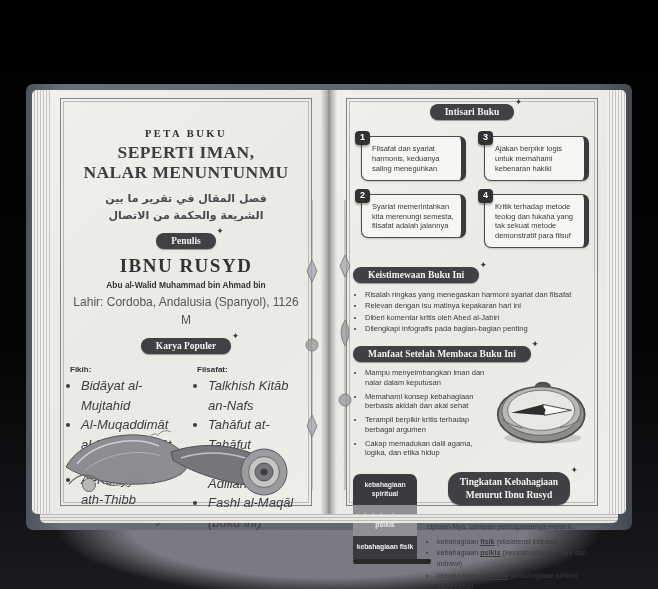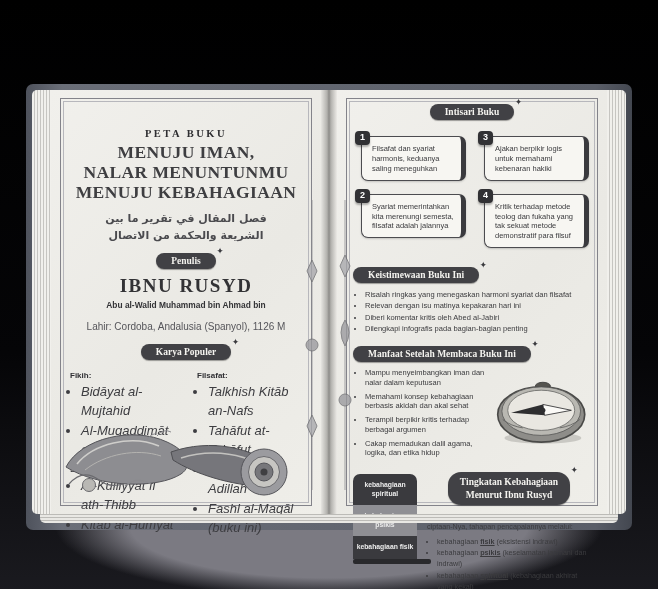--- a/index.html
+++ b/index.html
@@ -34,21 +34,21 @@
   .kicker{margin-top:24px;font-family:"Liberation Serif",serif;font-weight:bold;
           font-size:10.5px;letter-spacing:2.5px;color:#2e2e31;}
   .title{margin-top:4px;font-family:"Liberation Serif",serif;font-weight:bold;
          font-size:17.5px;line-height:1.14;letter-spacing:.4px;color:#3e3e41;}
   .arabic{margin-top:7px;font-family:"DejaVu Sans",sans-serif;font-weight:bold;
           font-size:11px;line-height:1.55;color:#4a4a4e;}
   .p-author{margin-top:9px;}
   .author-name{margin-top:6px;font-family:"Liberation Serif",serif;font-weight:bold;
                font-size:19px;letter-spacing:1.5px;color:#323235;}
   .fullname{margin-top:3px;font-size:8.4px;font-weight:bold;line-height:1.35;color:#333336;}
-  .dates{margin-top:9px;font-size:10px;line-height:1.45;color:#55555a;}
+  .dates{margin-top:3px;font-size:12px;line-height:1.45;color:#55555a;}
   .p-works{margin-top:9px;}
   .works{display:flex;gap:22px;margin-top:6px;text-align:left;padding:0 3px;}
   .works-col{flex:1;}
   .cat{font-size:8px;font-weight:bold;margin:5px 0 2px;color:#2f2f33;}
   ul.wlist{margin:0;padding-left:11px;list-style:disc;}
   ul.wlist li{font-size:13px;font-style:italic;line-height:1.5;color:#3d3d41;}
   .swirl{position:absolute;left:10px;right:10px;bottom:10px;height:82px;}
   .flourish{position:absolute;top:110px;width:14px;height:290px;opacity:.8;}
 
   
@@ -91,23 +91,22 @@
   <div class="cover"></div>
 
   <div class="book">
     <div class="edge edge-left"></div>
 
     <div class="page">
       <div class="frame"></div>
       <div class="content">
         <div class="kicker">PETA BUKU</div>
         <div class="title">
-          <div>MENUJU IMAN,</div>
+          <div>SEPERTI IMAN,</div>
           <div>NALAR MENUNTUNMU</div>
-          <div>MENUJU KEBAHAGIAAN</div>
         </div>
         <div class="arabic">
           <div dir="rtl">فصل المقال في تقرير ما بين</div>
           <div dir="rtl">الشريعة والحكمة من الاتصال</div>
         </div>
         <div class="pillwrap p-author">
           <span class="pill"><span>Penulis</span><span class="sparkle">✦</span></span>
         </div>
         <div class="author-name">IBNU RUSYD</div>
         <div class="fullname">

